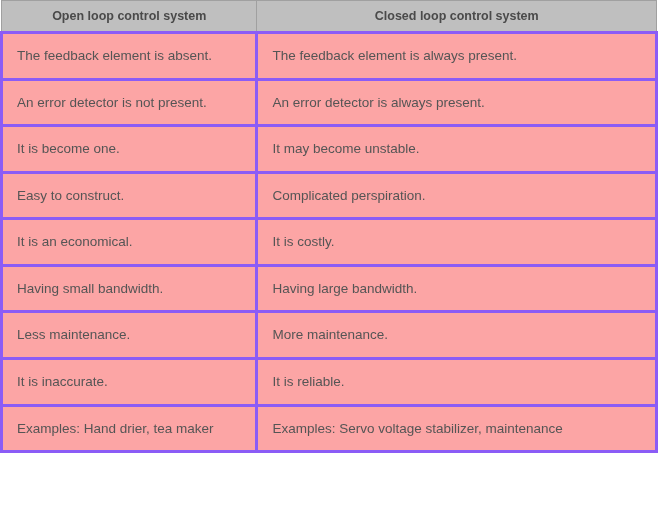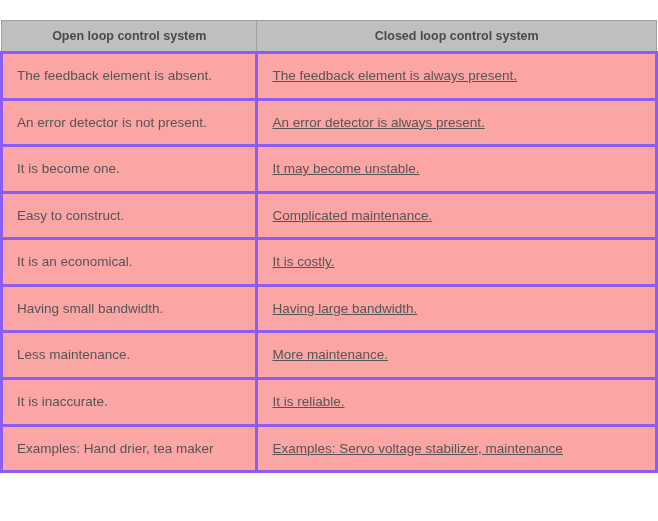--- a/index.html
+++ b/index.html
@@ -3,21 +3,20 @@
 <meta charset="utf-8">
 <style>
   body {
     margin: 0;
     padding: 0;
     font-family: Verdana, Geneva, sans-serif;
     background: #ffffff;
   }
   .table-container {
     width: 658px;
-    margin-top: 20px;
   }
   table {
     width: 100%;
     border-collapse: collapse;
     border: 1px solid #b0b0b0;
   }
   th {
     background: #bfbfbf;
     color: #4a4a4a;
     font-weight: bold;
@@ -33,21 +32,20 @@
     padding: 12px 14px;
     border: 3px solid #8b5cf6;
     vertical-align: middle;
     line-height: 1.45;
   }
   td.col1 {
     width: 39%;
   }
   td.col2 {
     width: 61%;
-    text-decoration: underline;
   }
 </style>
 </head>
 <body>
 
 <div class="table-container">
   <table>
     <thead>
       <tr>
         <th>Open loop control system</th>
@@ -62,21 +60,21 @@
         <tr>
           <td class="col1">An error detector is not present.</td>
           <td class="col2">An error detector is always present.</td>
         </tr>
         <tr>
           <td class="col1">It is become one.</td>
           <td class="col2">It may become unstable.</td>
         </tr>
         <tr>
           <td class="col1">Easy to construct.</td>
-          <td class="col2">Complicated maintenance.</td>
+          <td class="col2">Complicated perspiration.</td>
         </tr>
         <tr>
           <td class="col1">It is an economical.</td>
           <td class="col2">It is costly.</td>
         </tr>
         <tr>
           <td class="col1">Having small bandwidth.</td>
           <td class="col2">Having large bandwidth.</td>
         </tr>
         <tr>

